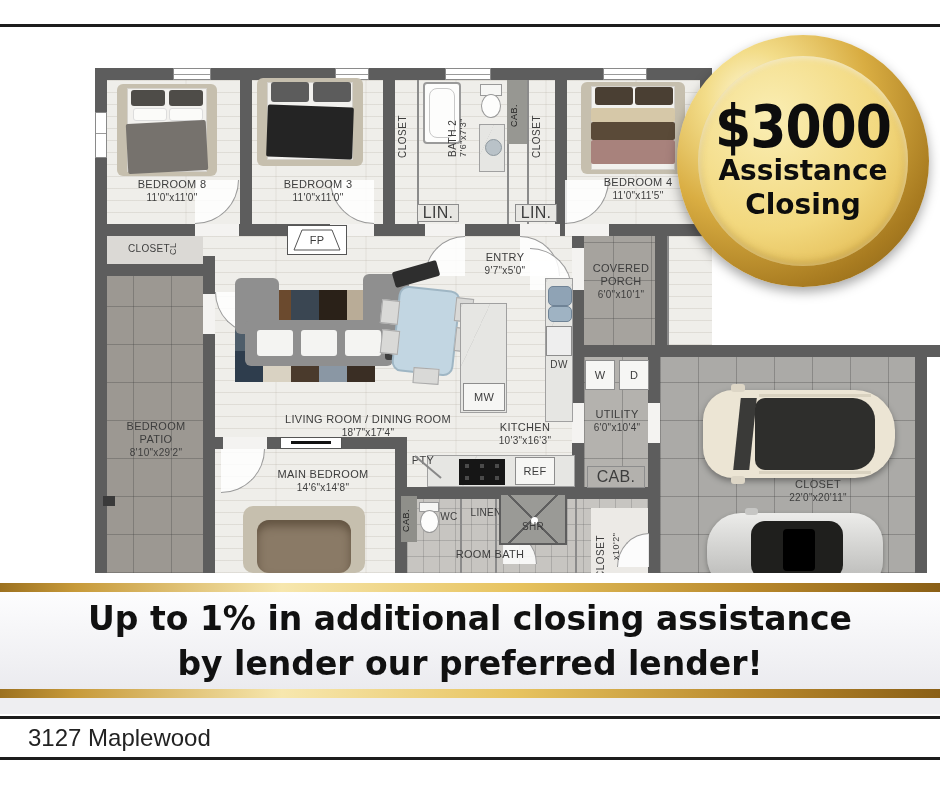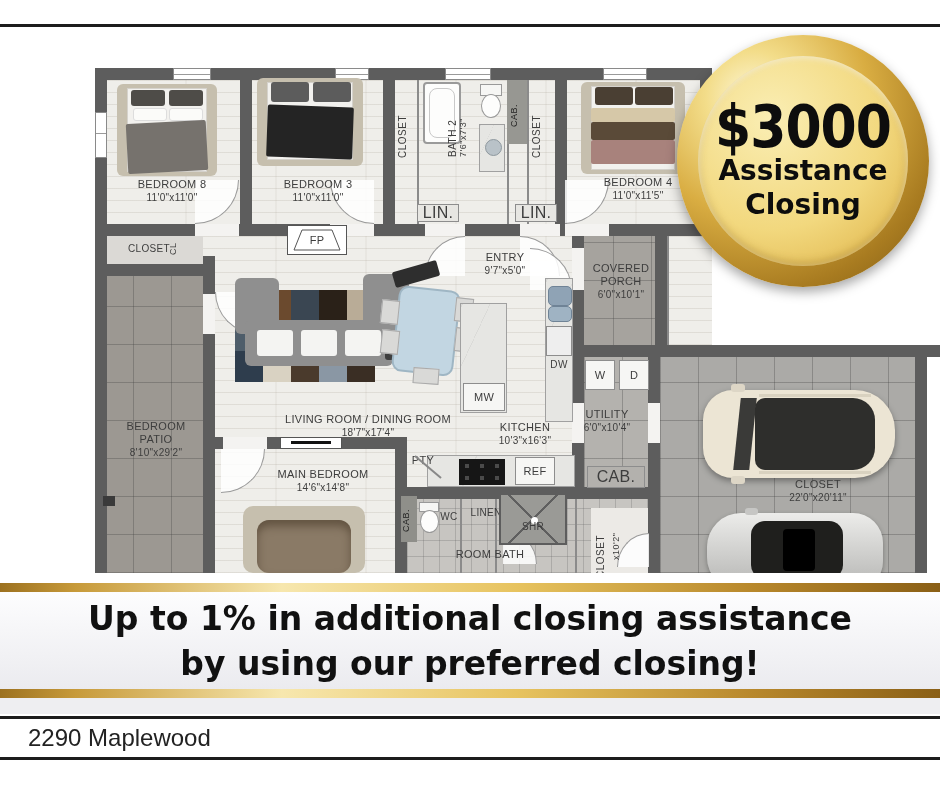--- a/index.html
+++ b/index.html
@@ -302,21 +302,21 @@
       <div class="dims">6'0"x10'1"</div>
     </div>
     <div class="lbl" style="left:148px;top:330px;width:250px;margin-top:15px;">
       <div>LIVING ROOM / DINING ROOM</div>
       <div class="dims">18'7"x17'4"</div>
     </div>
     <div class="lbl" style="left:378px;top:353px;width:104px;">
       <div>KITCHEN</div>
       <div class="dims">10'3"x16'3"</div>
     </div>
-    <div class="lbl" style="left:466px;top:340px;width:92px;">
+    <div class="lbl" style="left:476px;top:340px;width:92px;">
       <div>UTILITY</div>
       <div class="dims">6'0"x10'4"</div>
     </div>
     <div class="lbl lblw" style="left:16px;top:352px;width:90px;white-space:normal;">
       <div>BEDROOM PATIO</div>
       <div class="dims">8'10"x29'2"</div>
     </div>
     <div class="lbl" style="left:136px;top:400px;width:184px;">
       <div>MAIN BEDROOM</div>
       <div class="dims">14'6"x14'8"</div>
@@ -337,22 +337,22 @@
     <div class="core">
       <div class="amount">$3000</div>
       <div class="bline">Assistance</div>
       <div class="bline">Closing</div>
     </div>
   </div>
 
   <div class="goldline" style="top:583px;"></div>
   <div class="band">
     <div>Up to 1% in additional closing assistance</div>
-    <div>by using our preferred closing!</div>
+    <div>by lender our preferred lender!</div>
   </div>
   <div class="goldline" style="top:689px;"></div>
   <div class="substrip"></div>
 
   <div class="addr">
-    <span>2290 Maplewood</span>
+    <span>3127 Maplewood</span>
   </div>
 
 </div>
 
 </body></html>

